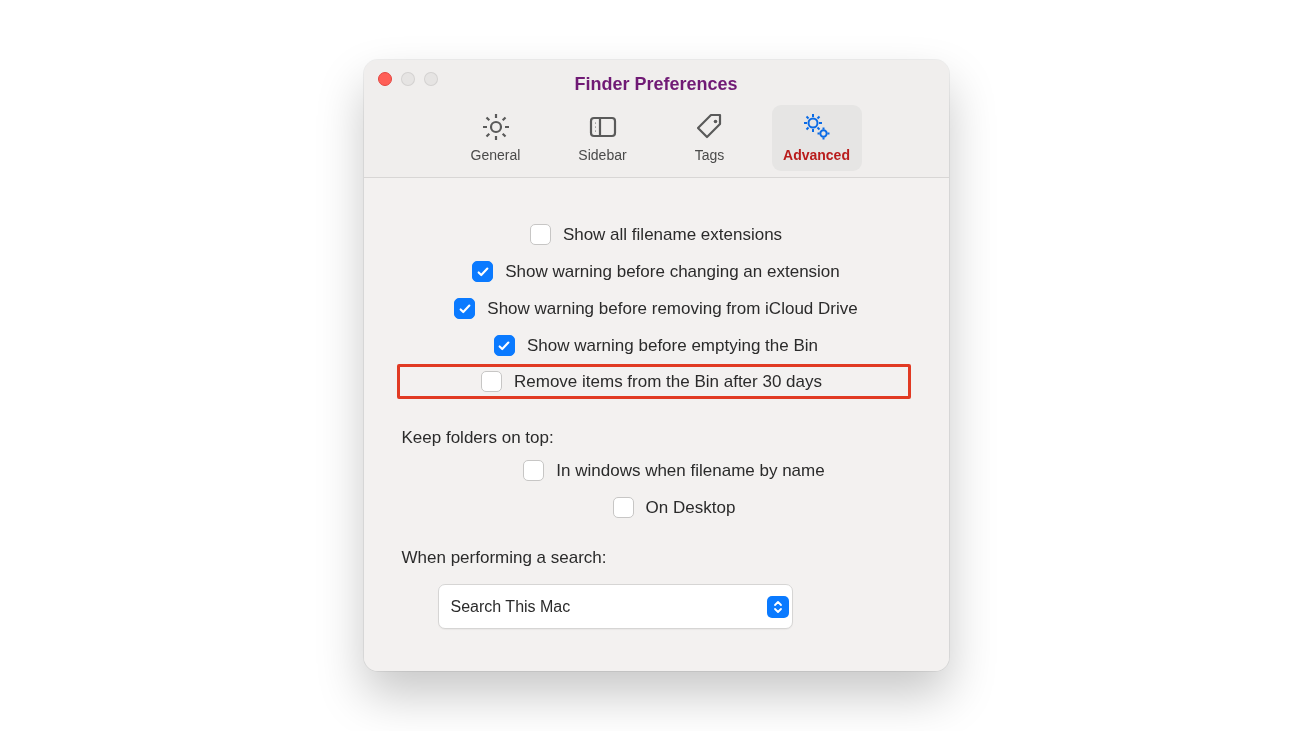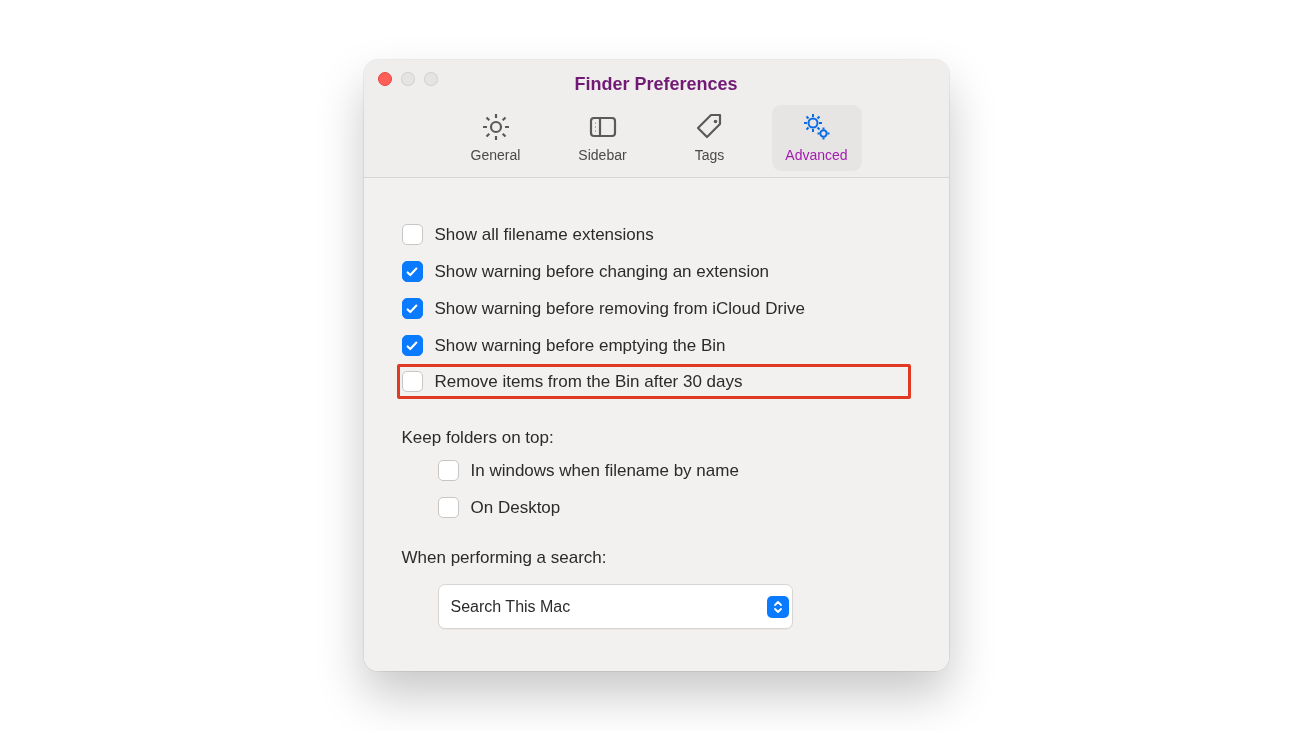--- a/index.html
+++ b/index.html
@@ -55,30 +55,31 @@
     display: flex;
     flex-direction: column;
     align-items: center;
     gap: 4px;
     cursor: default;
   }
   .tbtn.active { background: #e6e5e4; }
   .tbtn .icon { width: 32px; height: 32px; display:flex; align-items:center; justify-content:center; }
   .tbtn .icon svg { width: 100%; height: 100%; }
   .tbtn .lab { font-size: 14px; color: #4a4a4a; }
-  .tbtn.active .lab { color: #a21caf; }
+  .tbtn.active .lab { color: #b91c1c; font-weight: bold; }
   .content {
     background: #f3f1f0;
     padding: 38px 38px 42px 38px;
   }
   .row {
     display: flex;
     align-items: center;
     gap: 12px;
     padding: 8px 0;
+    justify-content: center;
   }
   .cbox {
     width: 21px; height: 21px; border-radius: 5px;
     border: 1px solid #c7c6c5;
     background: #ffffff;
     flex: none;
     display: flex; align-items: center; justify-content: center;
   }
   .cbox.checked {
     background: #0a7aff;

